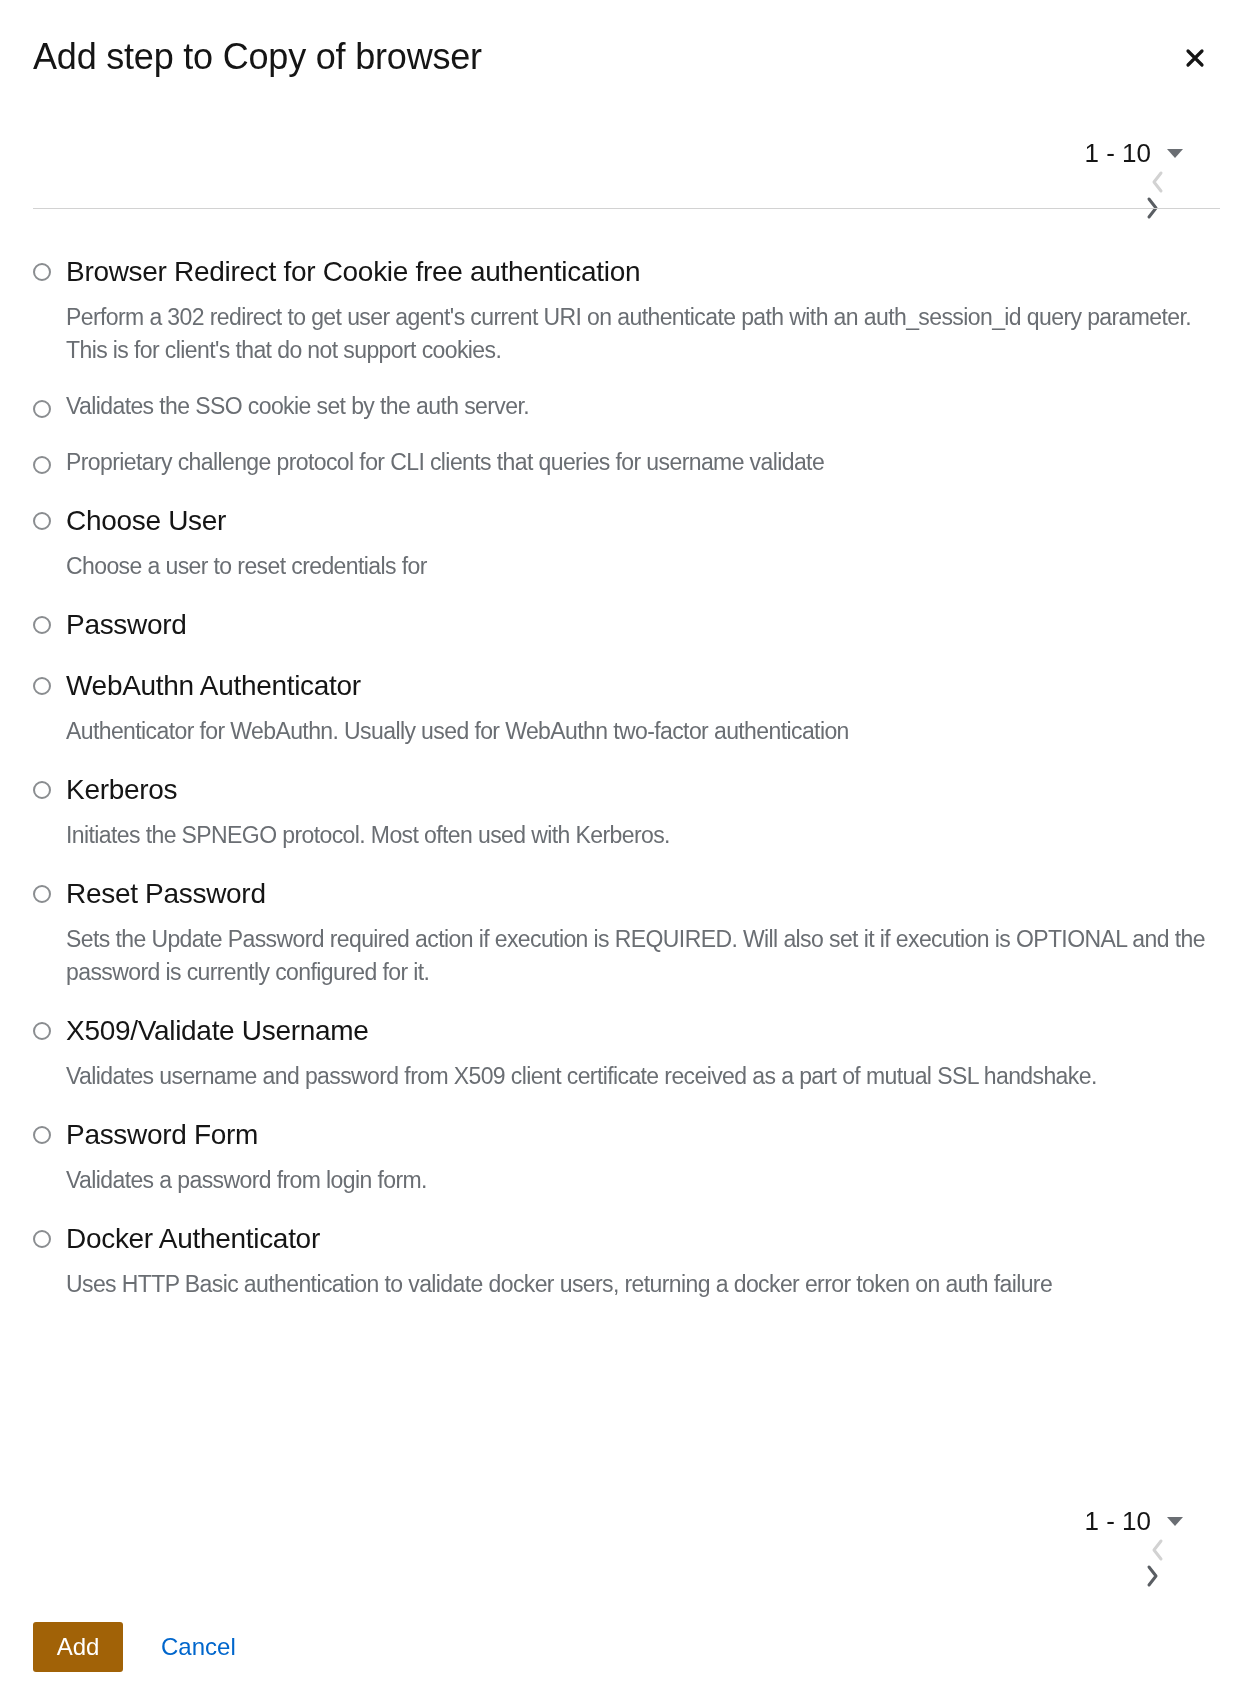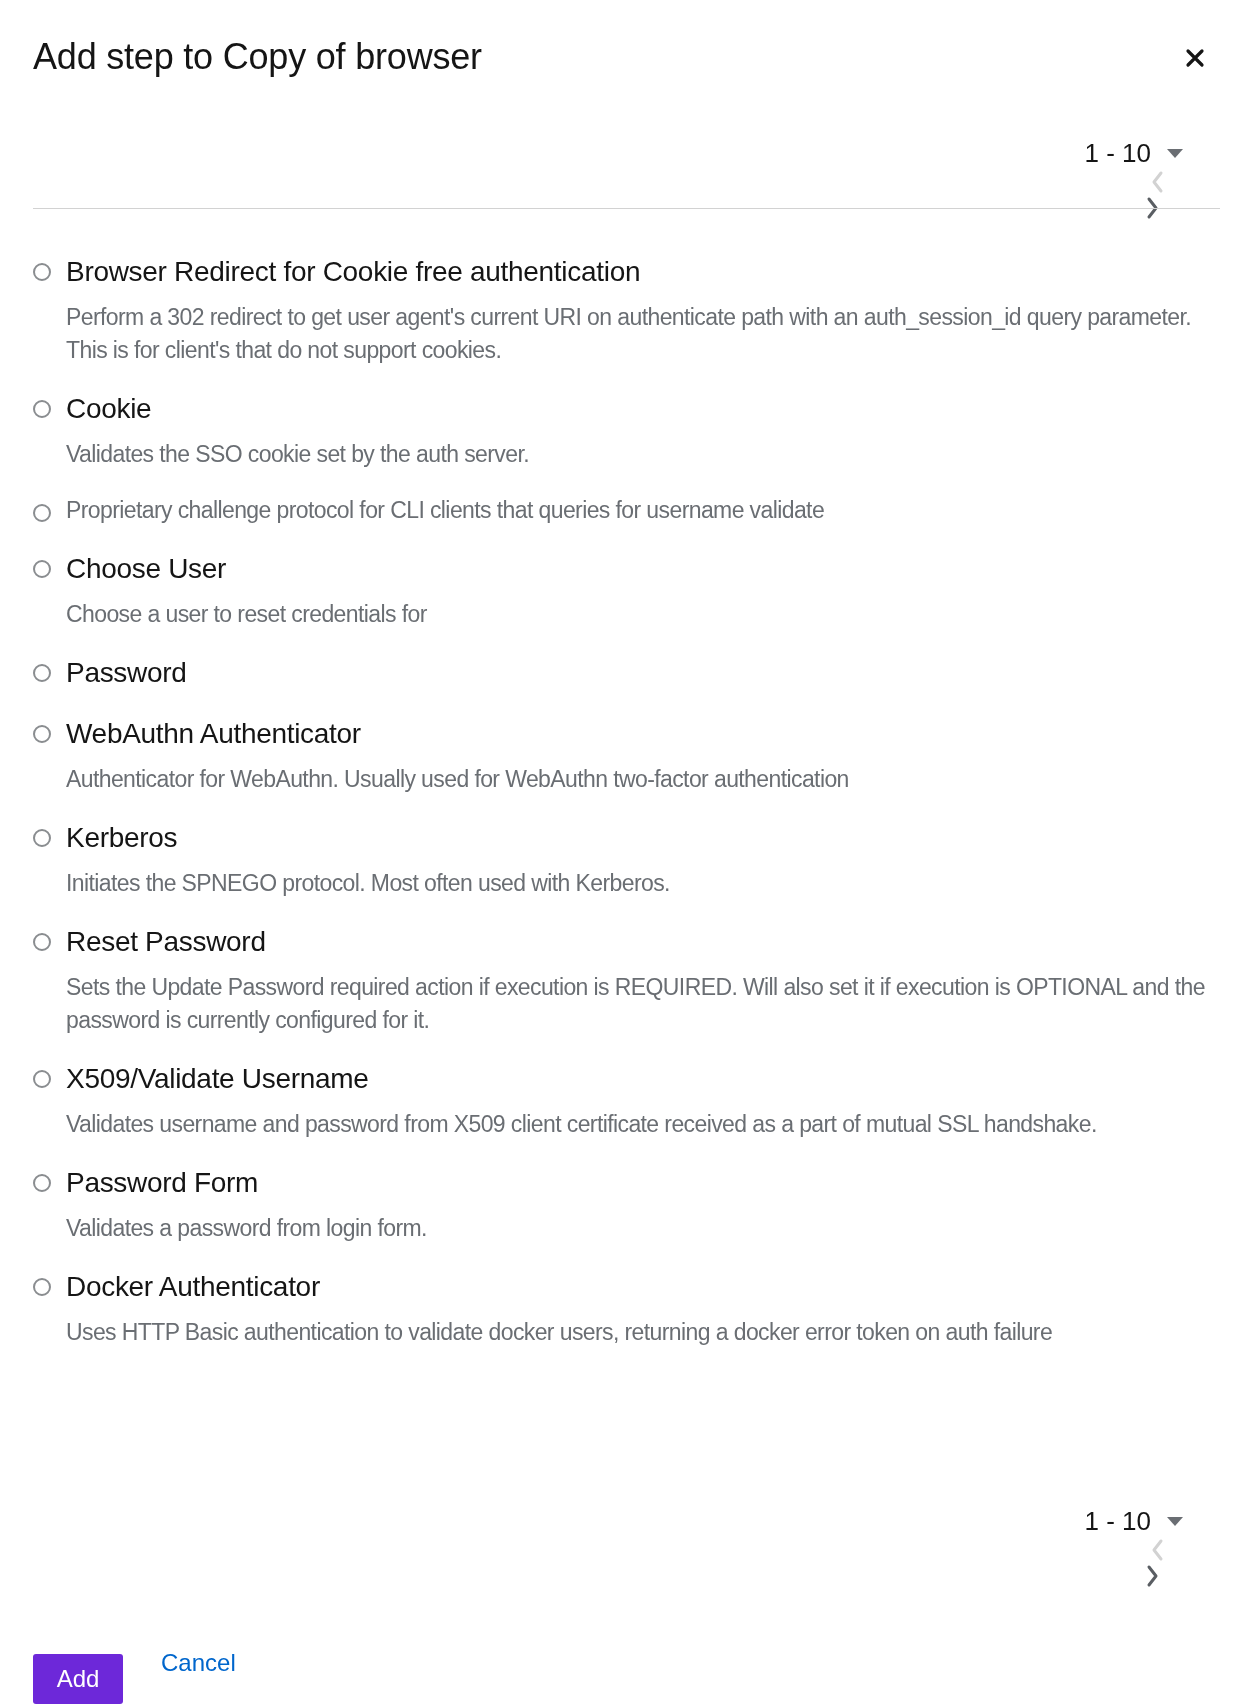--- a/index.html
+++ b/index.html
@@ -75,23 +75,23 @@
   .step-desc {
     margin-top: 10px; max-width: 1140px;
     font-size: 23px; line-height: 33px; letter-spacing: -0.6px;
     color: #6a6e73;
   }
 
   
   .footer { position: absolute; left: 33px; top: 1622px; display: flex; align-items: center; }
   .btn-primary {
     min-width: 90px; height: 50px; padding: 0 22px;
-    background: #6d28d9; color: #ffffff;
+    background: #a16207; color: #ffffff;
     border: none; border-radius: 3px; cursor: pointer;
-    font-family: inherit; font-size: 24px; margin-top: 32px;
+    font-family: inherit; font-size: 24px;
   }
   .cancel-link {
     margin-left: 38px; color: #0066cc;
     font-size: 24px; text-decoration: none; cursor: pointer;
   }
 </style>
 </head>
 <body>
 
 <div class="modal">
@@ -125,21 +125,20 @@
 
   <div class="step-list" id="step-list" role="radiogroup">
     <div class="step-item">
       <span class="step-radio" role="radio" aria-checked="false"></span>
       <div class="step-title">Browser Redirect for Cookie free authentication</div>
       <div class="step-desc">Perform a 302 redirect to get user agent's current URI on authenticate path with an auth_session_id query parameter. This is for client's that do not support cookies.</div>
     </div>
 
     <div class="step-item">
       <span class="step-radio" role="radio" aria-checked="false"></span>
-      <div class="step-title">Cookie</div>
       <div class="step-desc">Validates the SSO cookie set by the auth server.</div>
     </div>
 
     <div class="step-item">
       <span class="step-radio" role="radio" aria-checked="false"></span>
       <div class="step-desc">Proprietary challenge protocol for CLI clients that queries for username validate</div>
     </div>
 
     <div class="step-item">
       <span class="step-radio" role="radio" aria-checked="false"></span>

